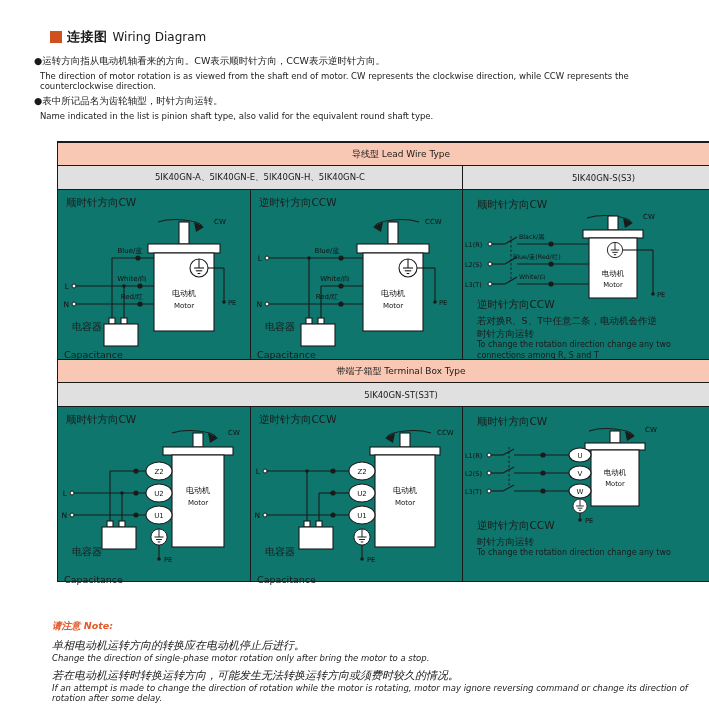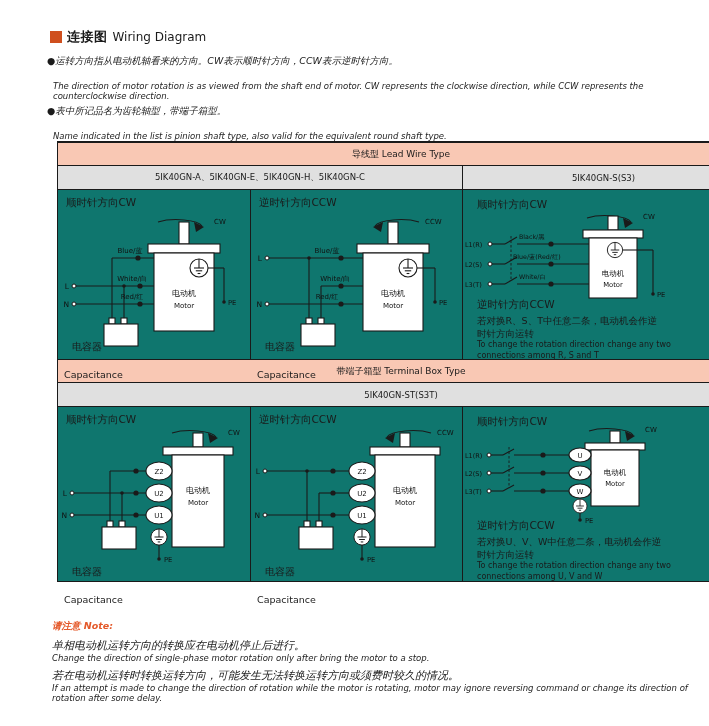--- a/index.html
+++ b/index.html
@@ -8,42 +8,42 @@
     font-family:"DejaVu Sans","Liberation Sans",sans-serif;
     color:#1a1a1a; background:#fff; position:relative;
   }
   .doc { position:relative; width:709px; height:726px; background:#fff; overflow:hidden;padding-left:20px; }
 
   
   .title-row { position:absolute; left:50px; top:28px; display:flex; align-items:center; }
   .title-sq { width:12px; height:12px; background:var(--orange,#cf4f1e); margin-right:5px; }
   .title-zh { font-weight:bold; font-size:13px; letter-spacing:0.5px; }
   .title-en { font-size:12px; margin-left:5px; }
-  .bullets { position:absolute; left:47px; top:51px; width:640px;font-style:italic; }
+  .bullets { position:absolute; left:34px; top:51px; width:640px; }
   .b-zh { font-size:9.5px; margin-top:4px; }
-  .b-en { font-size:8.5px; margin-top:13px; padding-left:6px; color:#222; }
+  .b-en { font-size:8.5px; margin-top:3px; padding-left:6px; color:#222; }
 
   
   .wtable { position:absolute; left:57px; top:141px; width:688px;
             border:1.2px solid var(--border,#1a1a1a); border-top-width:2.4px; border-bottom-width:1.8px; }
   .thead { display:flex; align-items:center; justify-content:center;
            border-bottom:1.2px solid var(--border,#1a1a1a); }
   .thead.salmon { height:23px; background:var(--salmon,#f9c8b4); font-size:9px; }
   .thead.gray { height:24px; background:var(--gray,#e0e0e0); font-size:8.5px; padding:0; }
   .thead.gray .gl { width:405px; height:100%; display:flex; align-items:center; justify-content:center;
                     border-right:1.2px solid var(--border,#1a1a1a); }
   .thead.gray .gr { flex:1; height:100%; display:flex; align-items:center; justify-content:center; }
   .drow { display:flex; border-bottom:1.2px solid var(--border,#1a1a1a); background:#0f766e; }
   .drow.last { border-bottom:none; }
   .dcell { position:relative; border-right:1.2px solid var(--border,#1a1a1a); }
   .dcell.lastc { border-right:none; }
   .dtitle { position:absolute; left:8px; top:6px; font-size:10.5px; white-space:nowrap; }
   .dtitle.indent { left:14px; top:8px; }
   .cap-lbl { position:absolute; left:6px; }
-  .cap-lbl .cz { font-size:10px; padding-left:8px;margin-top:20px; }
+  .cap-lbl .cz { font-size:10px; padding-left:8px; }
   .cap-lbl .ce { font-size:9.5px; margin-top:15px; }
   .s3note { position:absolute; left:14px; width:210px; }
   .s3note .nt { font-size:10.5px; margin-bottom:2px; }
   .s3note .nz { font-size:9.5px; line-height:13px; }
   .s3note .ne { font-size:8px; line-height:10.5px; }
 
   
   svg.diag { position:absolute; overflow:visible; }
   .diag line, .diag path, .diag rect, .diag ellipse { stroke:#1a1a1a; stroke-width:1.1; fill:none; }
   .diag .wfill { fill:#fff; }
@@ -98,21 +98,21 @@
 <div class="doc">
 
   <div class="title-row">
     <span class="title-sq"></span>
     <span class="title-zh">连接图</span>
     <span class="title-en">Wiring Diagram</span>
   </div>
   <div class="bullets">
     <div class="b-zh">●运转方向指从电动机轴看来的方向。CW表示顺时针方向，CCW表示逆时针方向。</div>
     <div class="b-en">The direction of motor rotation is as viewed from the shaft end of motor. CW represents the clockwise direction, while CCW represents the counterclockwise direction.</div>
-    <div class="b-zh">●表中所记品名为齿轮轴型，带端子箱型。</div>
+    <div class="b-zh">●表中所记品名为齿轮轴型，时针方向运转。</div>
     <div class="b-en">Name indicated in the list is pinion shaft type, also valid for the equivalent round shaft type.</div>
   </div>
 
   <div class="wtable">
 
     <div class="thead salmon">导线型 Lead Wire Type</div>
     <div class="thead gray">
       <div class="gl">5IK40GN-A、5IK40GN-E、5IK40GN-H、5IK40GN-C</div>
       <div class="gr">5IK40GN-S(S3)</div>
     </div>
@@ -463,24 +463,22 @@
           </g>
           <text x="122" y="102" class="me">PE</text>
           <text x="2" y="37" class="tn">L1(R)</text>
           <text x="2" y="55" class="tn">L2(S)</text>
           <text x="2" y="73" class="tn">L3(T)</text>
           <text x="152" y="54" class="mid mz">电动机</text>
           <text x="152" y="65" class="mid me">Motor</text>
         </svg>
         <div class="s3note" style="top:112px">
           <div class="nt">逆时针方向CCW</div>
-          <div class="nz">若对换U、V、W中任意二条，电动机会作逆</div>
           <div class="nz">时针方向运转</div>
           <div class="ne">To change the rotation direction change any two</div>
-          <div class="ne">connections among U, V and W</div>
         </div>
       </div>
     </div>
   </div>
 
   <div class="note">
     <div class="nh">请注意 Note:</div>
     <div class="nz">单相电动机运转方向的转换应在电动机停止后进行。</div>
     <div class="ne">Change the direction of single-phase motor rotation only after bring the motor to a stop.</div>
     <div class="nz">若在电动机运转时转换运转方向，可能发生无法转换运转方向或须费时较久的情况。</div>

